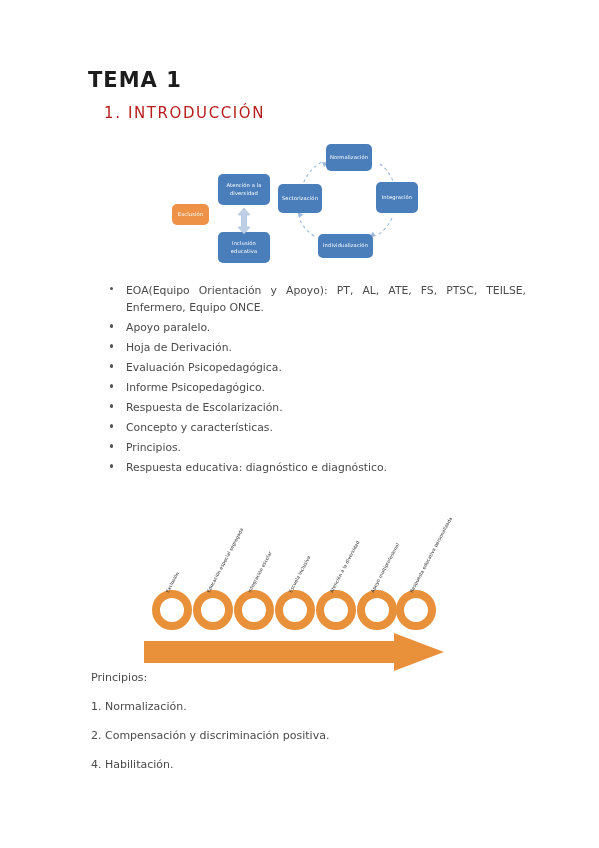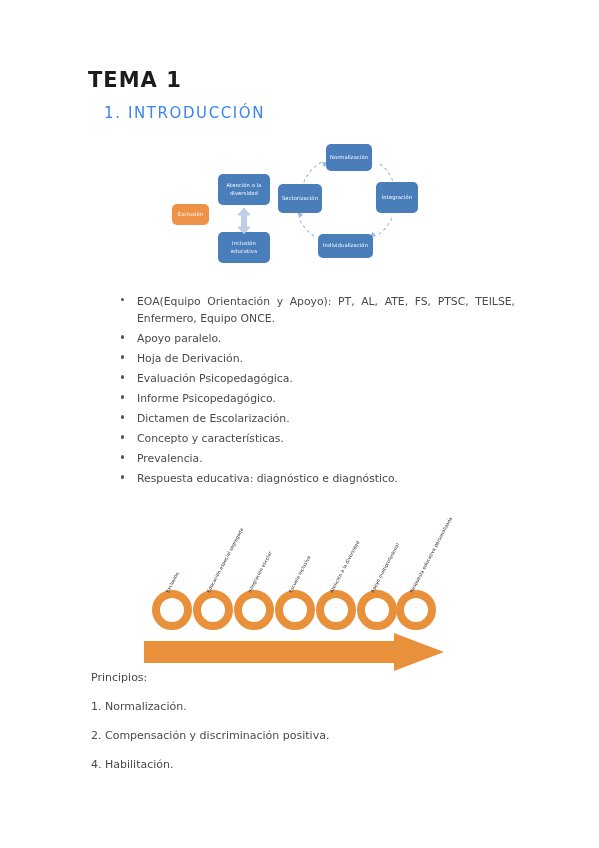--- a/index.html
+++ b/index.html
@@ -16,21 +16,21 @@
 
   
   .h1{
     position:absolute;left:88px;top:68px;
     font-size:21px;font-weight:bold;letter-spacing:1px;
     color:#1c1c1c;
   }
   .h2{
     position:absolute;left:104px;top:104px;
     font-size:15px;letter-spacing:1.6px;
-    color:#3b82f6;
+    color:#b91c1c;
   }
 
   
   .diagram{position:absolute;left:168px;top:132px;width:270px;height:146px;}
   .dbox{
     position:absolute;
     background:#4A7EBB;
     color:#ffffff;
     border-radius:5px;
     font-size:5.2px;
@@ -53,21 +53,21 @@
   .arcsvg{position:absolute;left:0;top:0;width:270px;height:146px;}
   .vert-arrow{
     position:absolute;left:69px;top:76px;width:14px;height:26px;
   }
 
   
   .bullets{
     position:absolute;left:104px;top:278px;width:426px;
     font-size:10.8px;line-height:1.62;color:#4a4a4a;
   }
-  .bullets ul{margin:15px;padding:0 0 0 18px;list-style:none;}
+  .bullets ul{margin:4px;padding:0 0 0 18px;list-style:none;}
   .bullets li{position:relative;margin:0 0 2.5px 0;text-align:justify;}
   .bullets li .dot{
     position:absolute;left:-16px;top:5px;
     width:3.4px;height:3.4px;border-radius:50%;background:#555;
   }
   .bullets li.wide{text-align:justify;text-align-last:left;}
 
   
   .figure{position:absolute;left:148px;top:528px;width:310px;height:125px;}
   .ring{
@@ -131,23 +131,23 @@
     </svg>
   </div>
 
   <div class="bullets">
     <ul>
       <li class="wide"><span class="dot"></span><span>EOA(Equipo Orientación y Apoyo): PT, AL, ATE, FS, PTSC, TEILSE, Enfermero, Equipo ONCE.</span></li>
       <li><span class="dot"></span><span>Apoyo paralelo.</span></li>
       <li><span class="dot"></span><span>Hoja de Derivación.</span></li>
       <li><span class="dot"></span><span>Evaluación Psicopedagógica.</span></li>
       <li><span class="dot"></span><span>Informe Psicopedagógico.</span></li>
-      <li><span class="dot"></span><span>Dictamen de Escolarización.</span></li>
+      <li><span class="dot"></span><span>Respuesta de Escolarización.</span></li>
       <li><span class="dot"></span><span>Concepto y características.</span></li>
-      <li><span class="dot"></span><span>Prevalencia.</span></li>
+      <li><span class="dot"></span><span>Principios.</span></li>
       <li><span class="dot"></span><span>Respuesta educativa: diagnóstico e diagnóstico.</span></li>
     </ul>
   </div>
 
   <div class="figure">
     <div class="ring" style="left:4px"></div>
     <div class="ring" style="left:45px"></div>
     <div class="ring" style="left:86px"></div>
     <div class="ring" style="left:127px"></div>
     <div class="ring" style="left:168px"></div>

